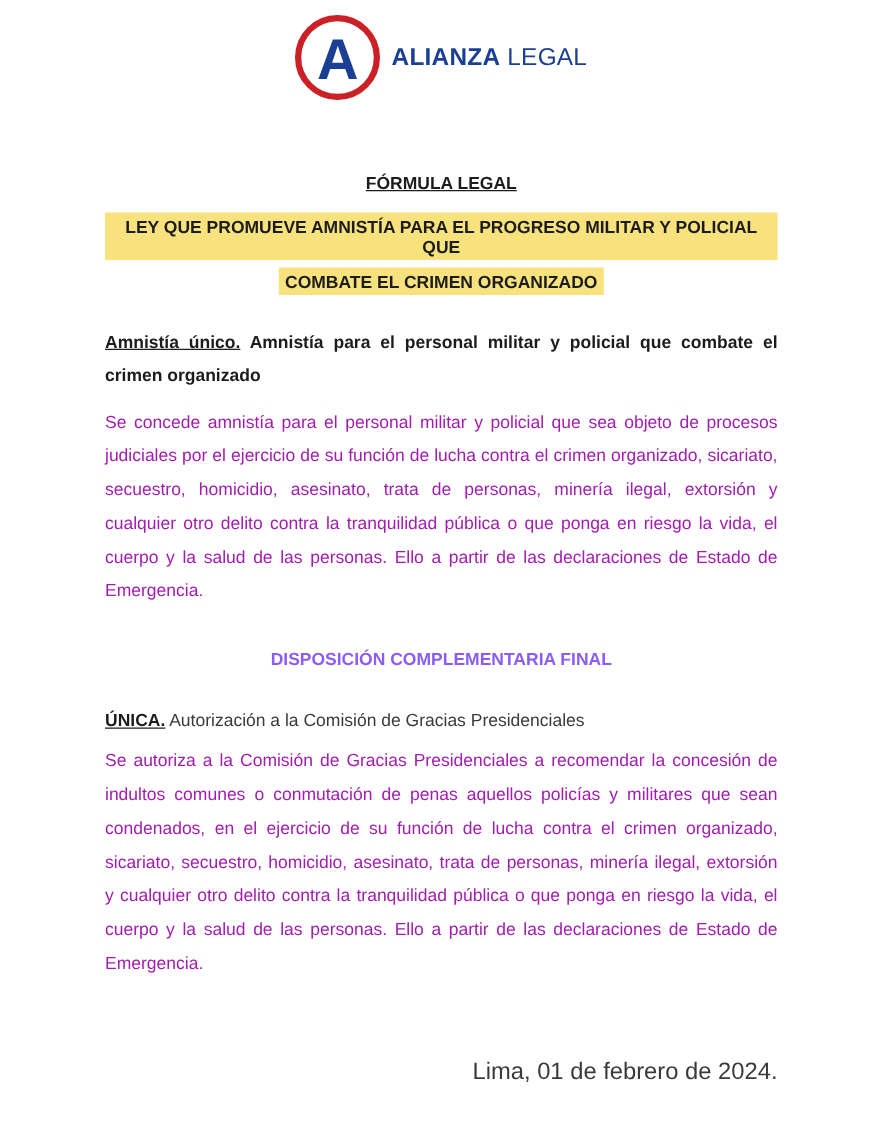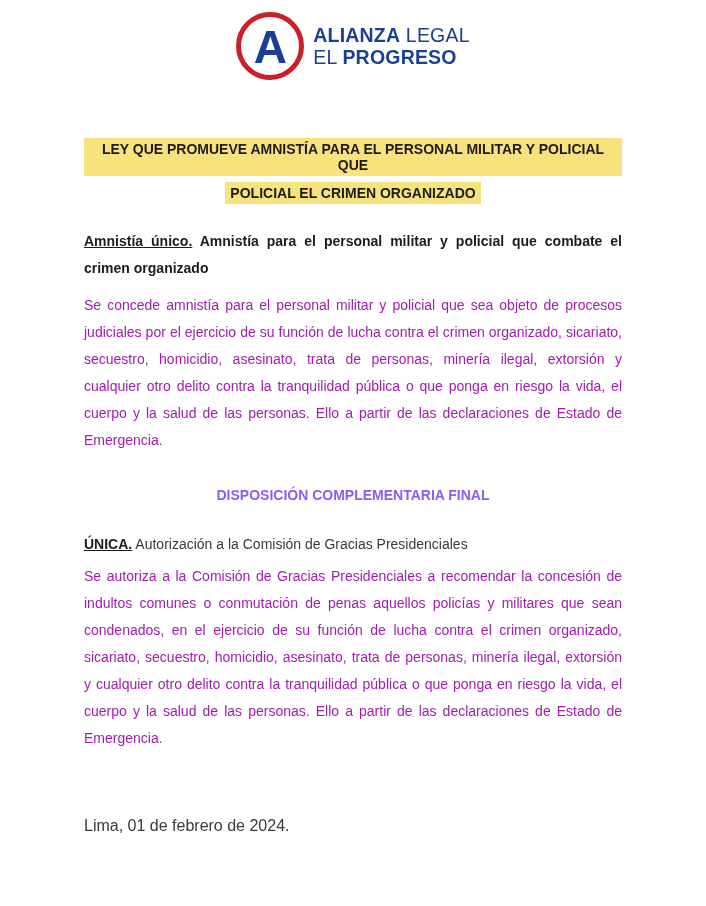--- a/index.html
+++ b/index.html
@@ -105,46 +105,46 @@
     color: #3a3a3a;
     margin-bottom: 5px;
   }
   .unica-line .u {
     font-weight: bold;
     color: #1c1c1c;
     text-decoration: underline;
     margin-top: 32px;
   }
   .dateline {
-    text-align: left;
-    font-size: 16px;
+    text-align: right;
+    font-size: 19px;
     line-height: 27px;
     color: #3a3a3a;
     margin-top: 60px;
   }
 </style>
 </head>
 <body>
 
 <div class="page">
 
   <div class="logo-row">
     <div class="logo-circle">
       <span class="logo-a">A</span>
     </div>
     <div class="logo-text">
       <div><span class="bold">ALIANZA</span><span class="reg"> LEGAL</span></div>
-      <div><span class="reg">EL </span><span class="bold">PROGRESO</span></div>
     </div>
   </div>
 
+  <div class="heading-main">FÓRMULA LEGAL</div>
 
   <div class="law-title">
-    <span class="hl-line">LEY QUE PROMUEVE AMNISTÍA PARA EL PERSONAL MILITAR Y POLICIAL QUE</span><br>
-    <span class="hl-line">POLICIAL EL CRIMEN ORGANIZADO</span>
+    <span class="hl-line">LEY QUE PROMUEVE AMNISTÍA PARA EL PROGRESO MILITAR Y POLICIAL QUE</span><br>
+    <span class="hl-line">COMBATE EL CRIMEN ORGANIZADO</span>
   </div>
 
   <div class="article-head">
     <span class="u">Amnistía único.</span>
     <span>Amnistía para el personal militar y policial que combate el crimen organizado</span>
   </div>
 
   <p class="para">Se concede amnistía para el personal militar y policial que sea objeto de procesos judiciales por el ejercicio de su función de lucha contra el crimen organizado, sicariato, secuestro, homicidio, asesinato, trata de personas, minería ilegal, extorsión y cualquier otro delito contra la tranquilidad pública o que ponga en riesgo la vida, el cuerpo y la salud de las personas. Ello a partir de las declaraciones de Estado de Emergencia.</p>
 
   <div class="disp-heading">DISPOSICIÓN COMPLEMENTARIA FINAL</div>

